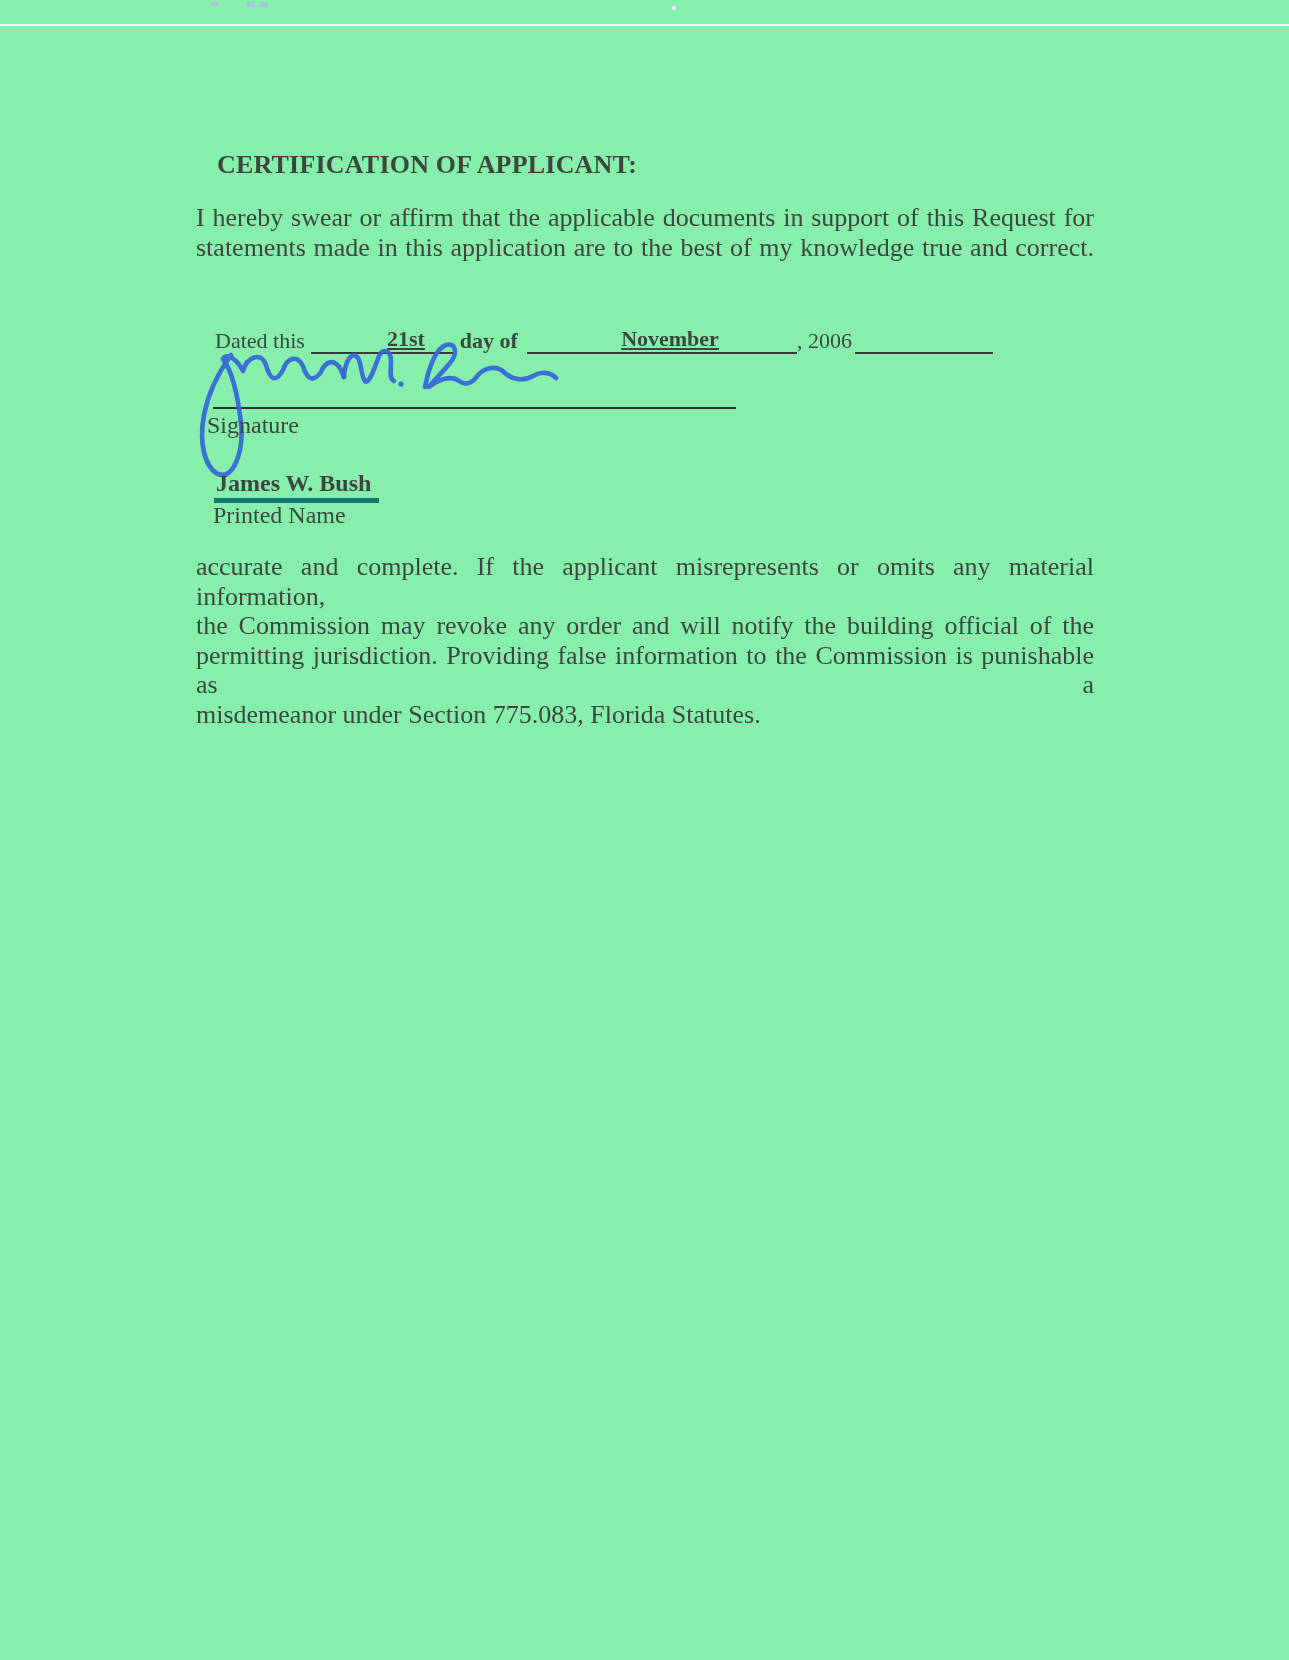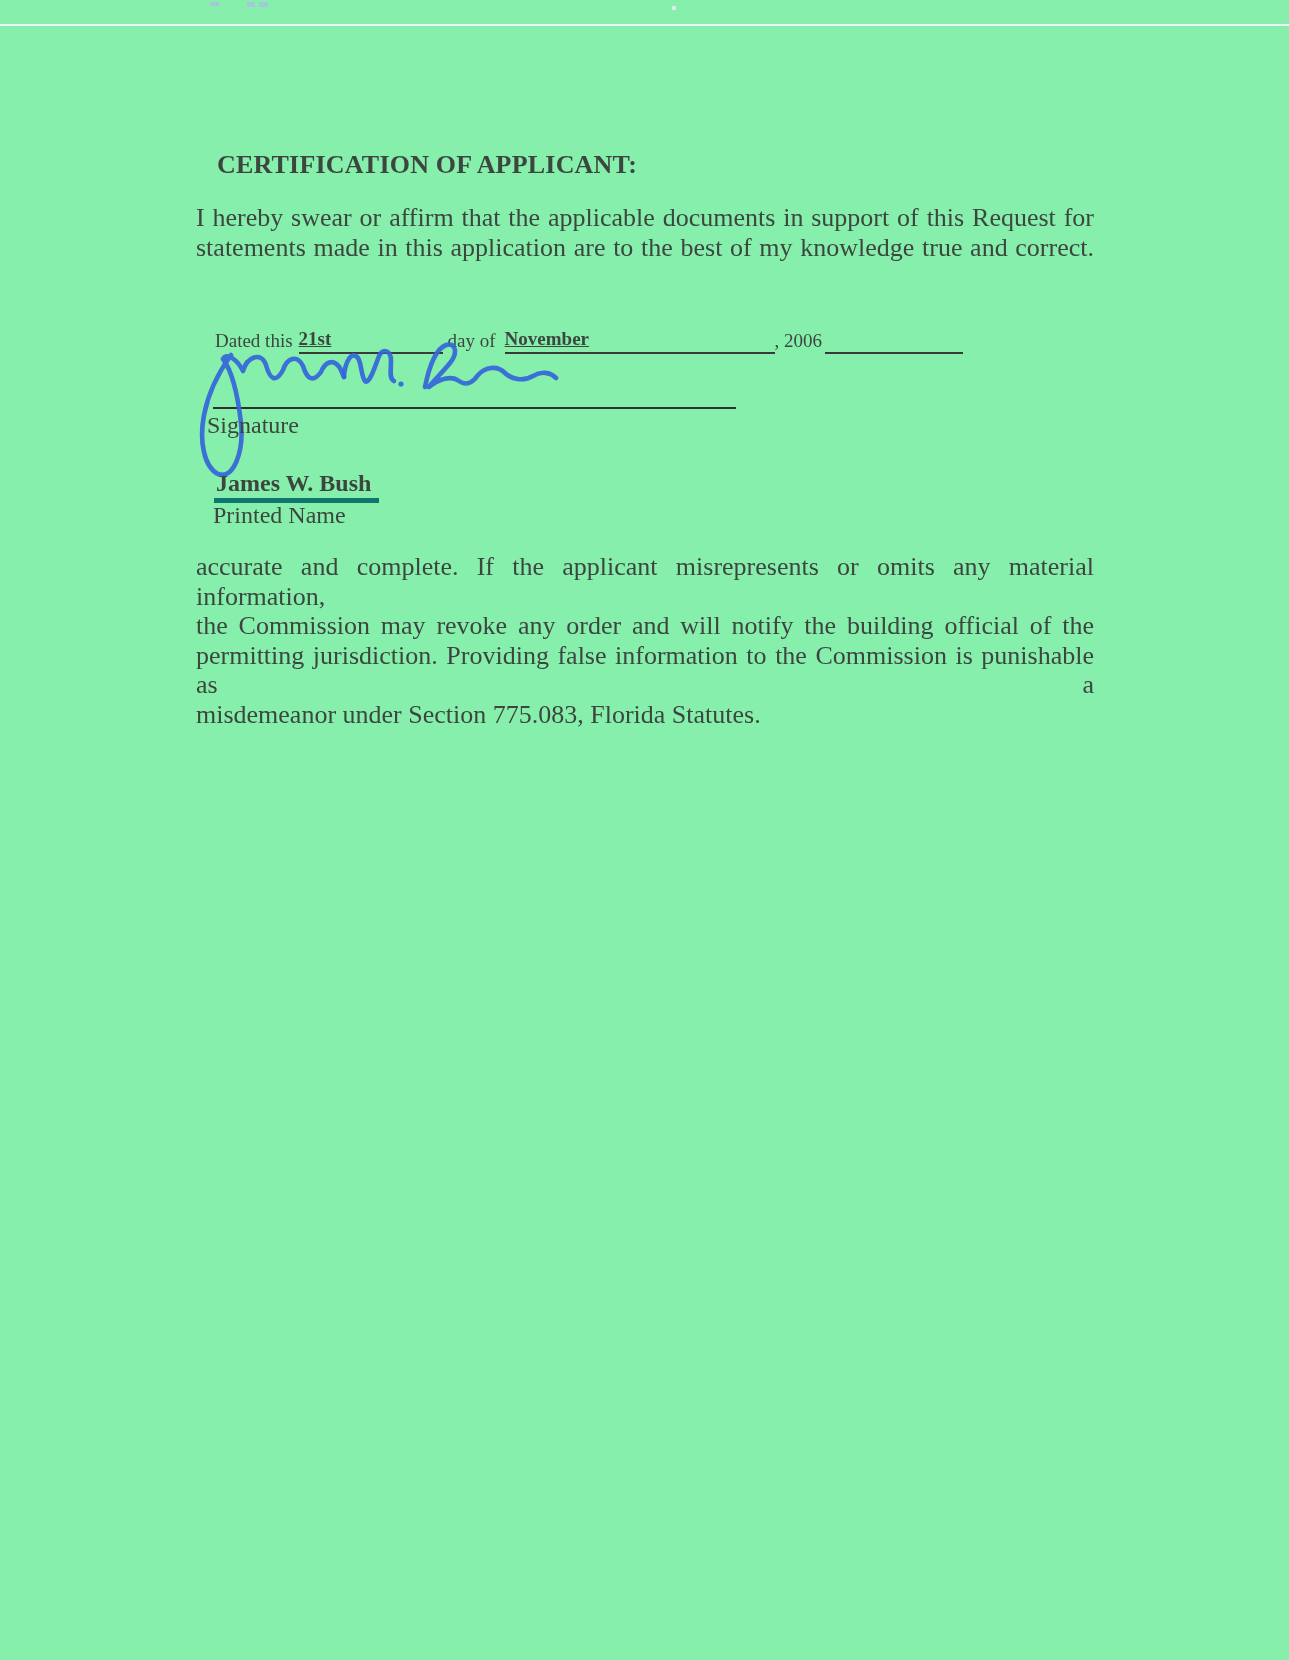--- a/index.html
+++ b/index.html
@@ -14,35 +14,35 @@
     font-size:26px; font-weight:bold; letter-spacing:0.2px; white-space:nowrap;
   }
   .para { position:absolute; left:196px; width:898px; font-size:26px; line-height:29.6px; }
   .para .line { text-align:justify; text-align-last:justify; }
   .para.short-last .line:last-child { text-align-last:left; }
   #para1 { top:203px; }
   #para2 { top:552px; }
 
   .dated-row {
     position:absolute; left:215px; top:326px; height:28px;
-    display:flex; align-items:flex-end; font-size:19px; white-space:pre;
+    display:flex; align-items:flex-end; font-size:22px; white-space:pre;
   }
   .blank {
     border-bottom:2px solid var(--rule-color,#3a3a3a);
-    align-self:stretch; display:flex; align-items:flex-end; justify-content:flex-start;
+    align-self:stretch; display:flex; align-items:flex-end; justify-content:flex-end;
     box-sizing:border-box;
   }
   .blank-day   { width:144px; margin-left:6px; }
   .blank-month { width:270px; margin-left:9px; }
   .blank-year  { width:138px; margin-left:3px; }
   .blank-day .fill-val   { padding-right:30px; }
   .blank-month .fill-val { padding-right:78px;margin-top:48px; }
   .fill-val { font-weight:bold; text-decoration:underline; line-height:26px; }
   .dated-row .t { line-height:26px; }
-  .t-connector { margin-left:5px; }
+  .t-connector { margin-left:5px;font-weight:bold; }
 
   .sig-rule {
     position:absolute; left:213px; top:407px; width:523px; height:0;
     border-top:2.5px solid #2f2f2f;
   }
   .sig-label { position:absolute; left:207px; top:412px; font-size:24px; }
   .sig-svg { position:absolute; left:193px; top:337px; }
 
   .printed-name {
     position:absolute; left:214px; top:470px; font-size:24px; font-weight:bold;

